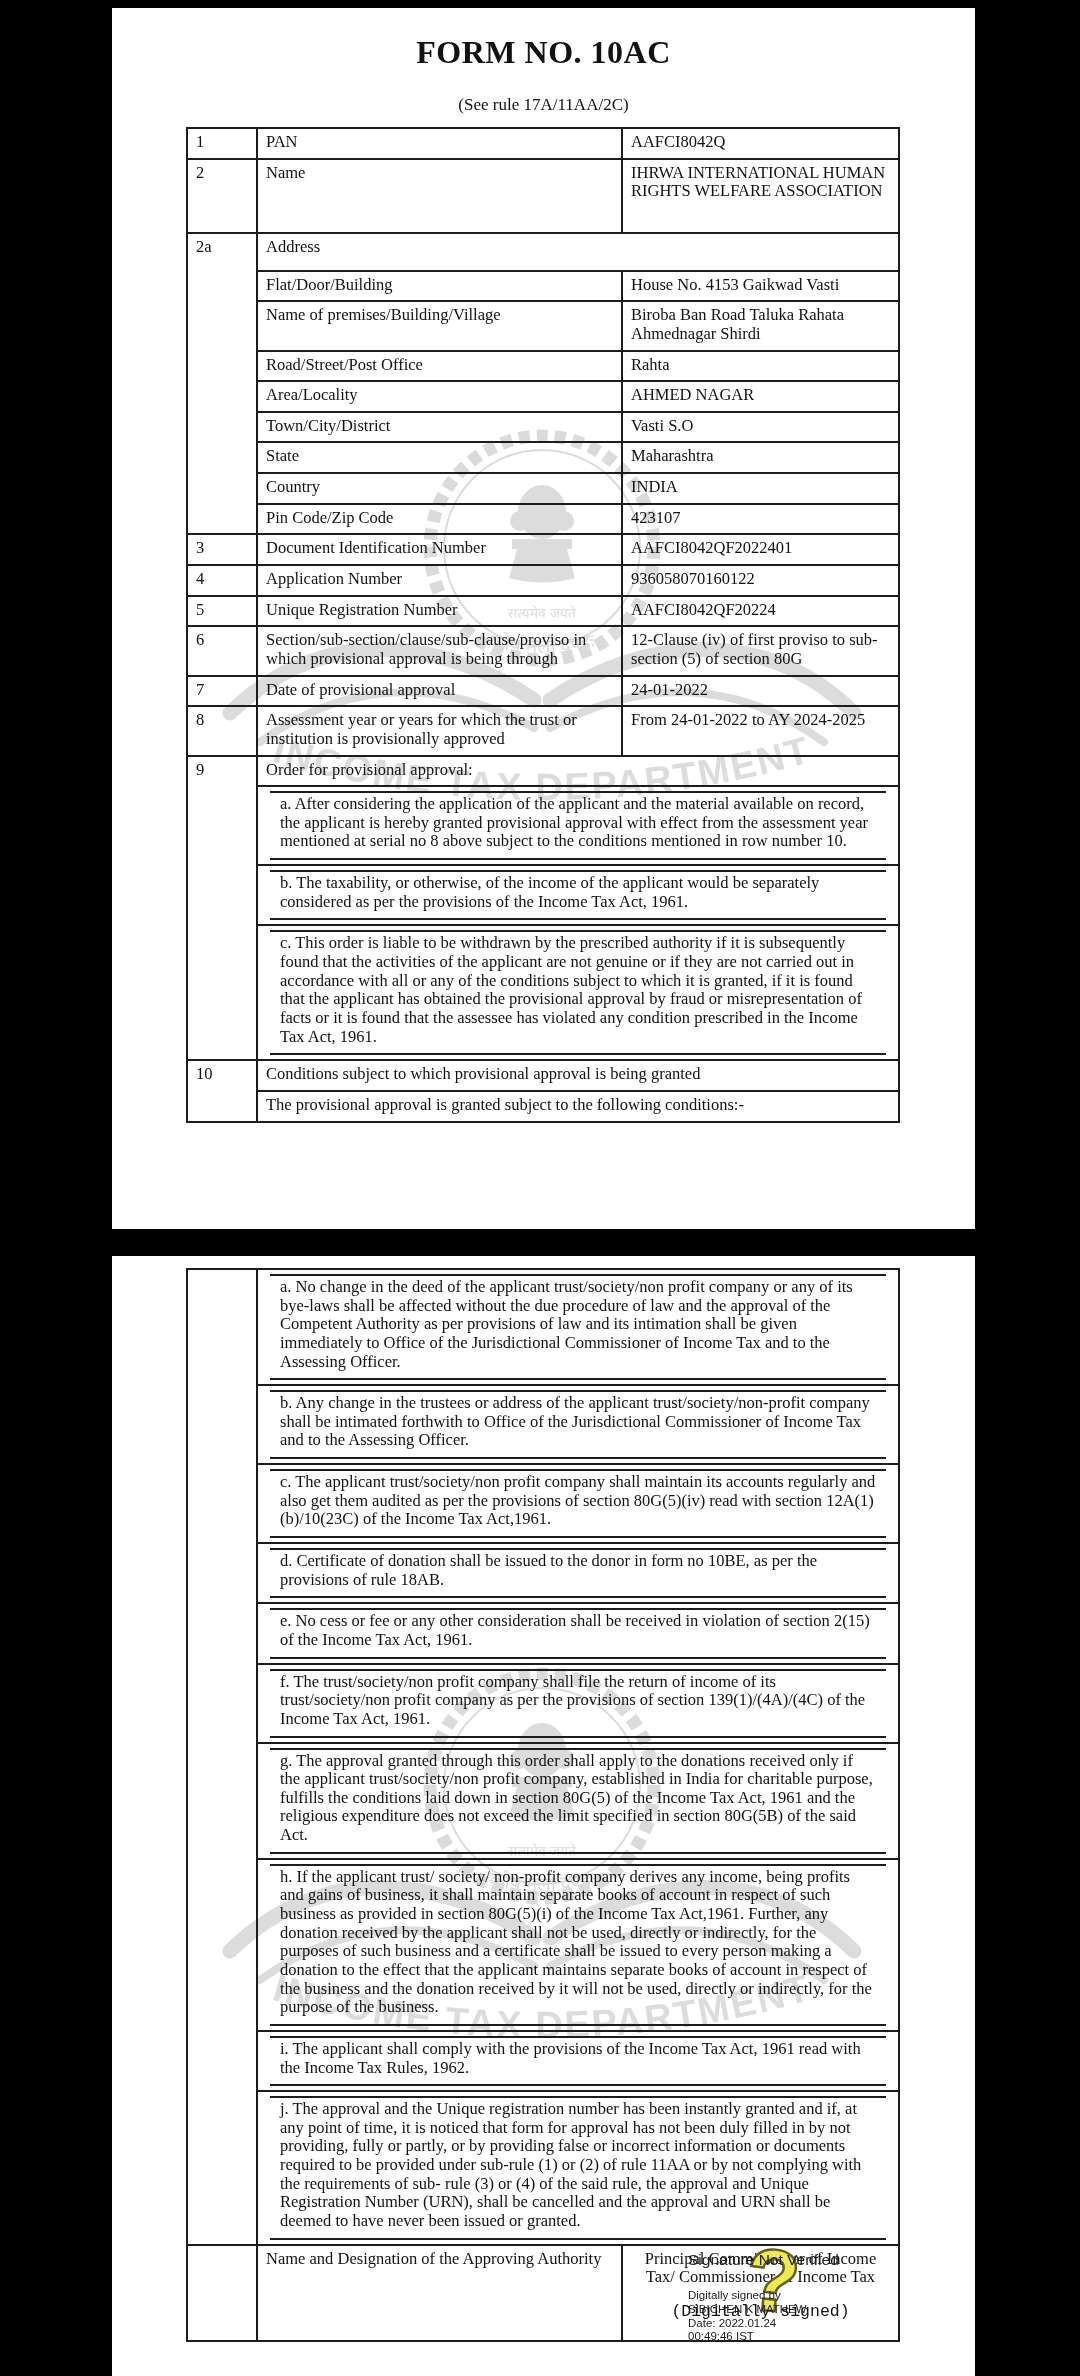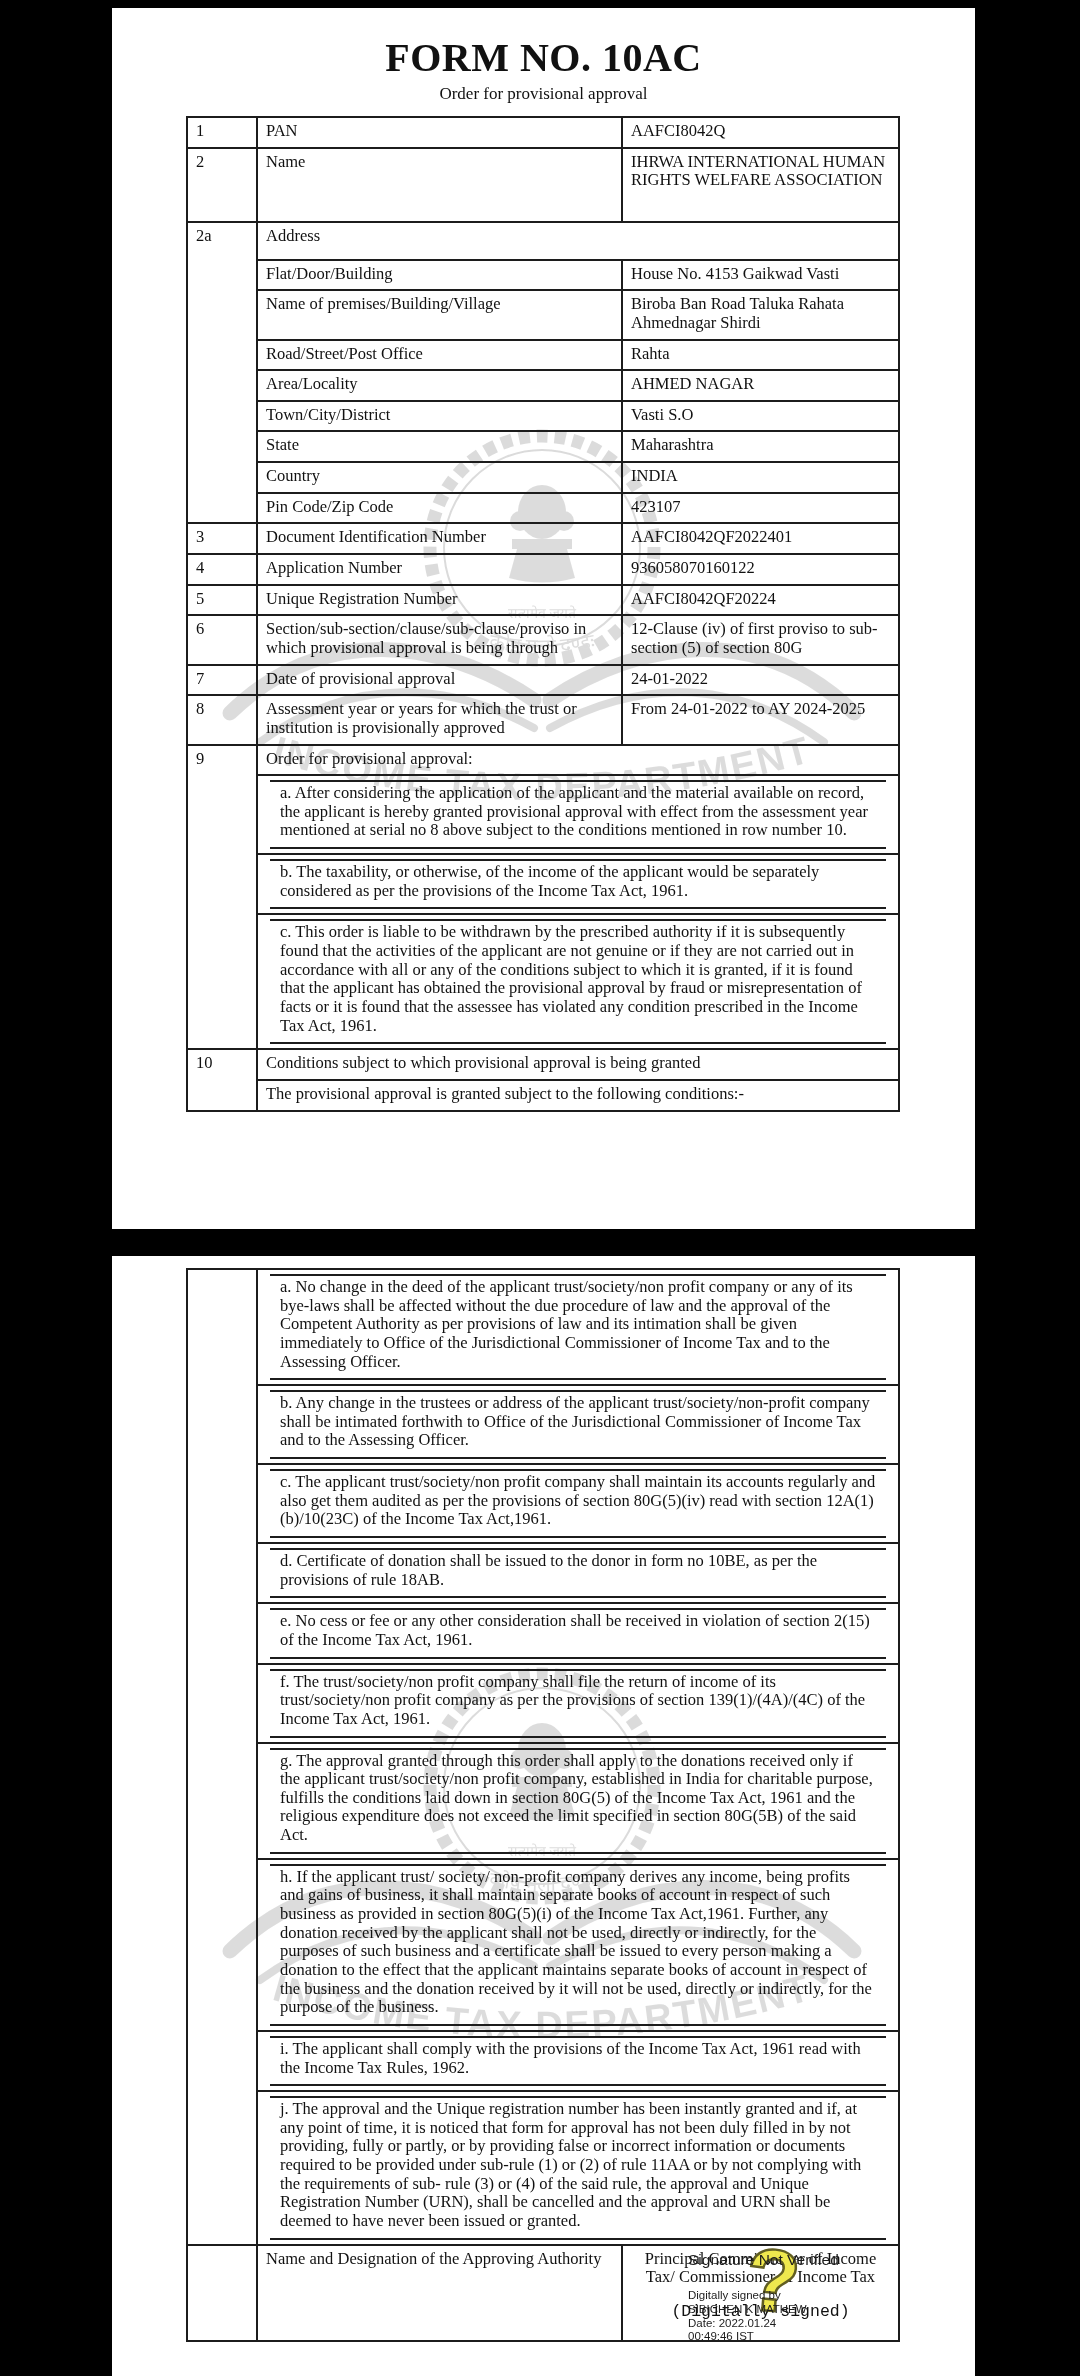--- a/index.html
+++ b/index.html
@@ -5,21 +5,21 @@
   html,body{margin:0;padding:0;}
   body{
     width:1080px;height:2376px;position:relative;overflow:hidden;
     background:#000;
     font-family:"Liberation Serif","DejaVu Serif",serif;color:#111;
   }
   .page{position:absolute;left:112px;width:863px;background:#ffffff;}
   .page1{top:8px;height:1221px;}
   .page2{top:1256px;height:1120px;}
 
-  .doc-title{text-align:center;font-weight:bold;font-size:40px;margin-top:26px;letter-spacing:.5px;position:relative;z-index:2;}
+  .doc-title{text-align:center;font-weight:bold;font-size:32px;margin-top:26px;letter-spacing:.5px;position:relative;z-index:2;}
   .doc-rule{text-align:center;font-size:17px;margin-top:24px;position:relative;z-index:2;}
   .doc-orderline{text-align:center;font-size:17px;margin-top:3px;position:relative;z-index:2;}
 
   table.t{
     border-collapse:collapse;table-layout:fixed;width:712px;
     margin:12px 0 0 74px;font-size:16.5px;line-height:1.13;
     position:relative;z-index:2;
   }
   table.t td{border:2px solid #1c1c1c;padding:4px 8px 6px;vertical-align:top;word-wrap:break-word;}
   td.c1{padding-left:10px;}
@@ -77,21 +77,21 @@
         <path d="M48,334 C145,264 242,276 322,320" stroke-width="8"></path>
         <path d="M612,334 C515,264 418,276 338,320" stroke-width="8"></path>
       </g>
       <text font-size="38" font-weight="bold" letter-spacing="2" fill="#8f8f8f" font-family="Liberation Sans, DejaVu Sans, sans-serif">
         <textPath href="#arcT1" startOffset="50%" text-anchor="middle">INCOME TAX DEPARTMENT</textPath>
       </text>
     </svg>
   </div>
 
   <div class="doc-title">FORM NO. 10AC</div>
-  <div class="doc-orderline">Order for provisional approval</div>
+  <div class="doc-rule">(See rule 17A/11AA/2C)</div>
 
   <table class="t t1">
     <colgroup>
         <col style="width:70px">
         <col style="width:365px">
         <col style="width:277px">
       </colgroup>
     <tbody>
         <tr>
       <td class="c1">1</td>

